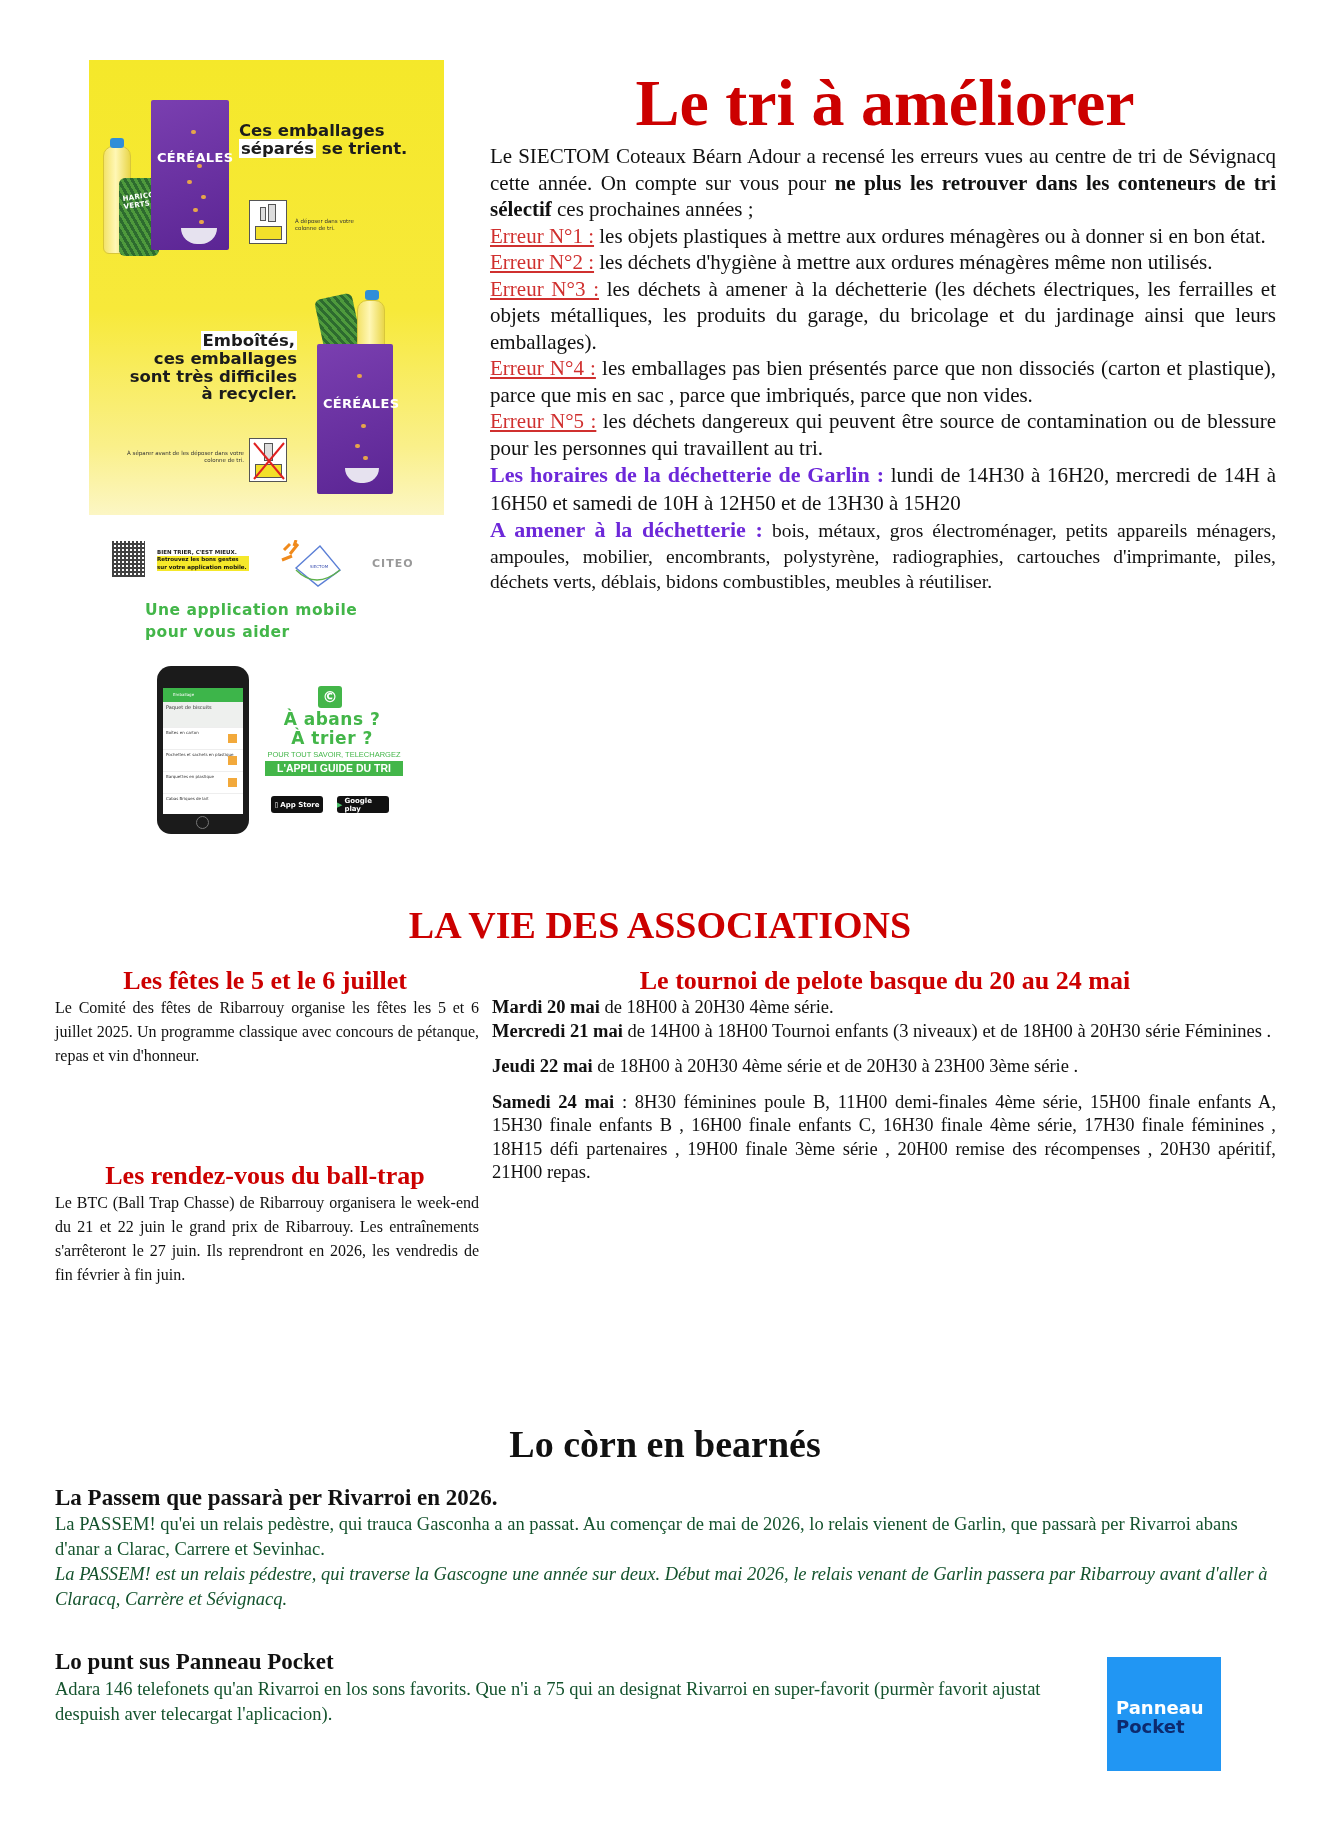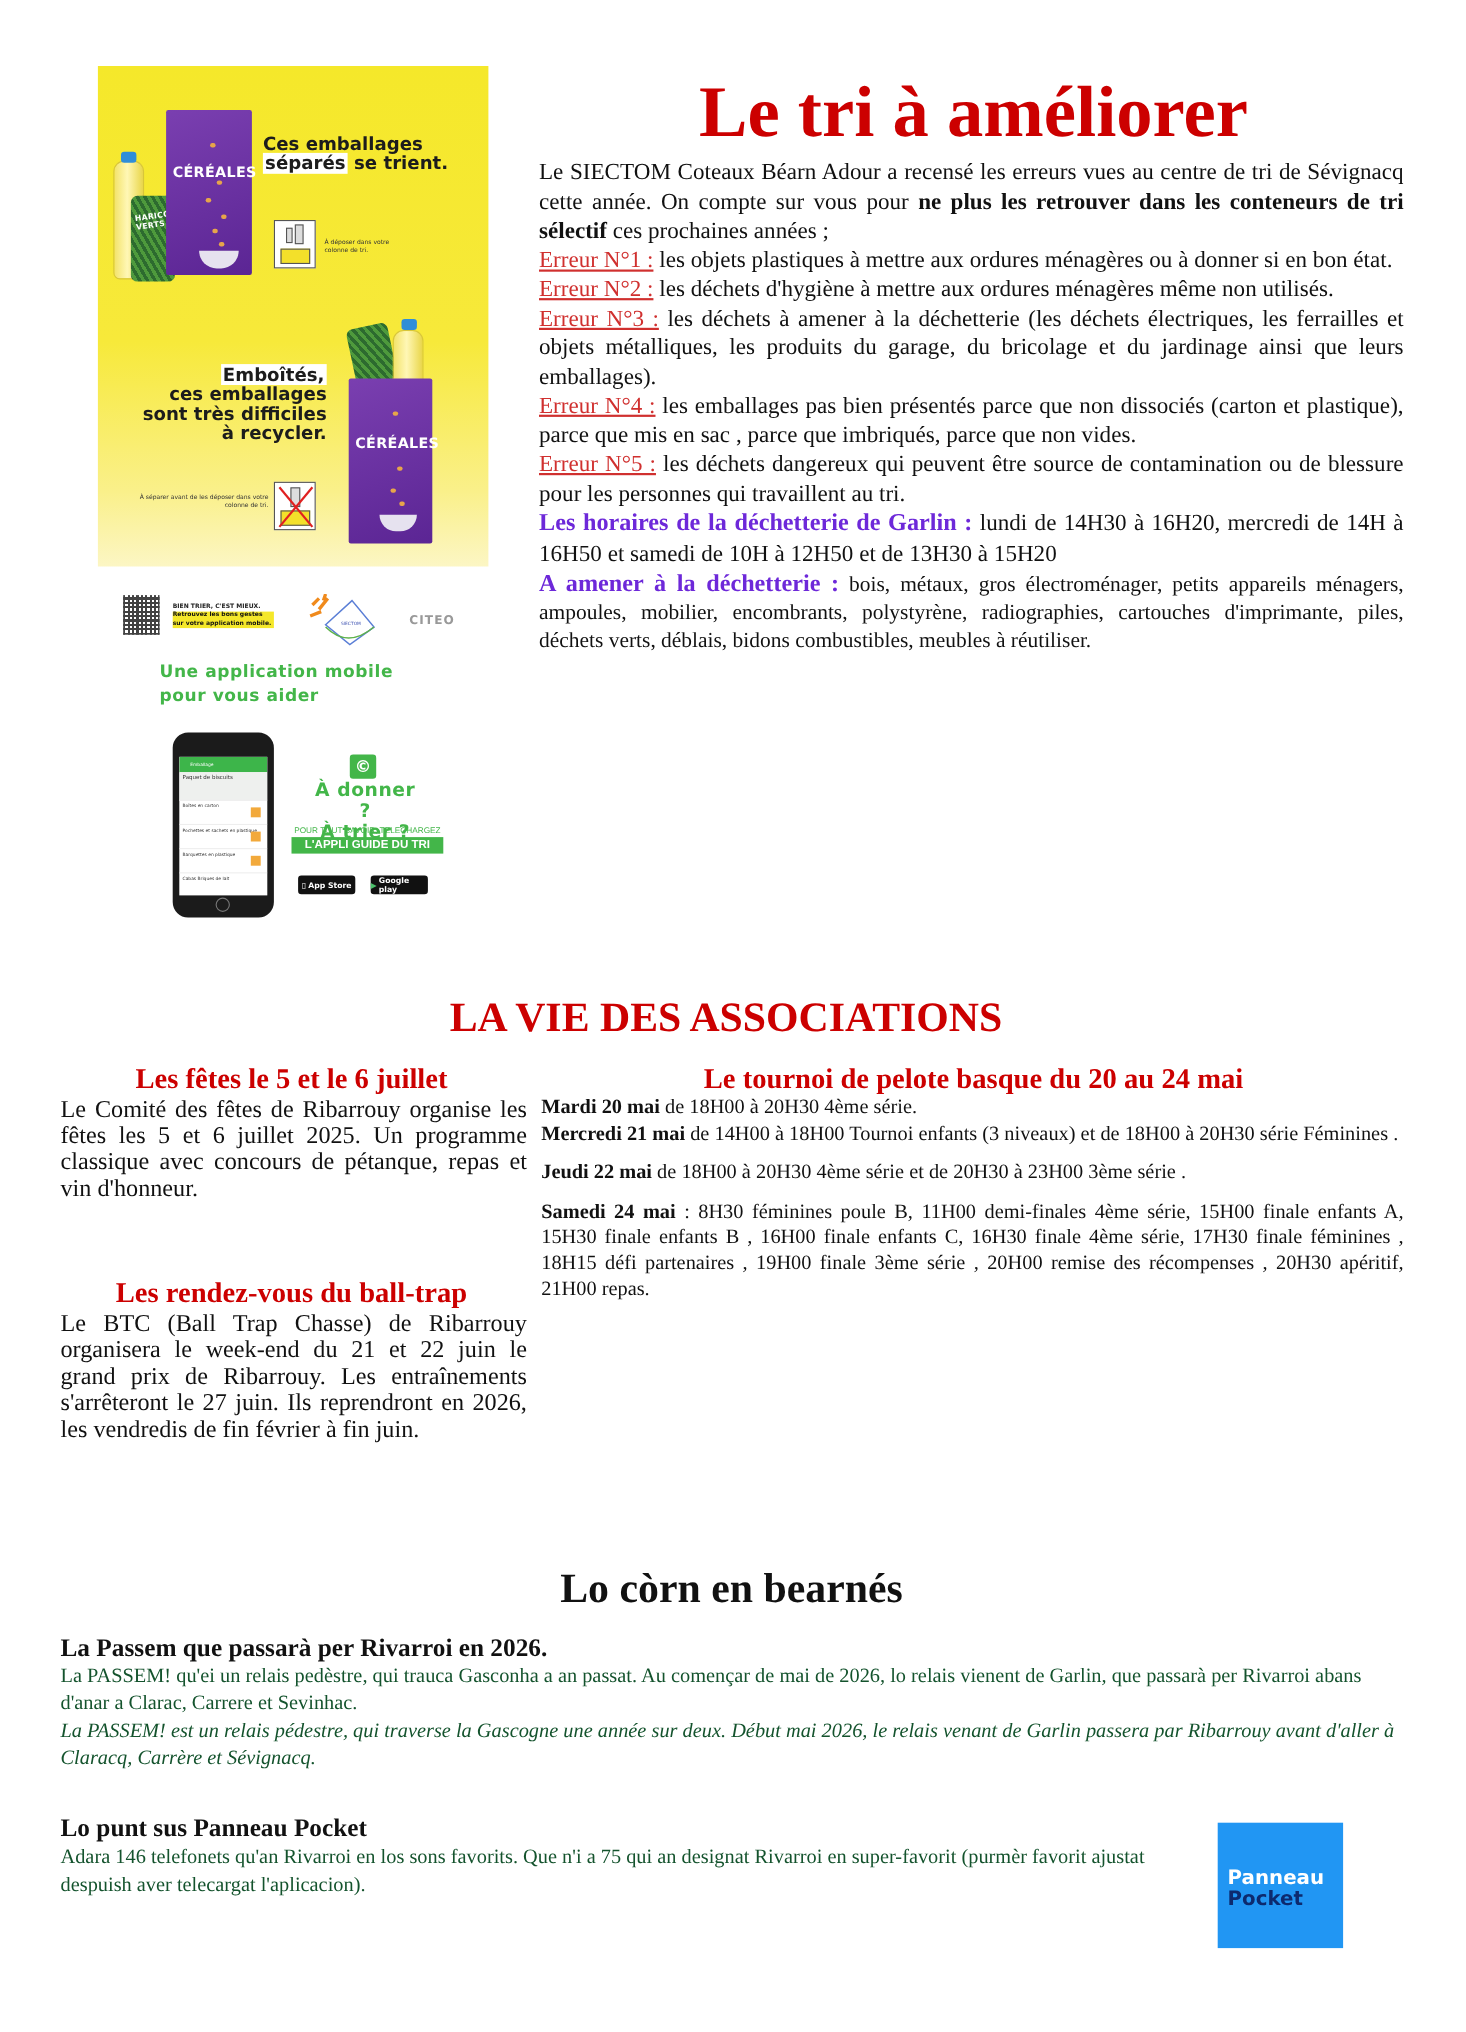--- a/index.html
+++ b/index.html
@@ -37,21 +37,21 @@
   #phone .btn { position: absolute; left: 39px; bottom: 5px; width: 13px; height: 13px; border: 1px solid #777; border-radius: 50%; }
   .store { background: #111; color: #fff; border-radius: 3px; font-family: "DejaVu Sans", sans-serif; font-size: 7px; font-weight: 700; display: flex; align-items: center; justify-content: center; gap: 2px; }
 
   
   .h1 { color: #cc0000; font-weight: 700; font-size: 66px; text-align: center; line-height: 1; }
   .body { font-size: 21px; line-height: 26.5px; text-align: justify; color: #111; }
   .err { color: #d0302f; text-decoration: underline; }
   .red-b { color: #6d28d9; font-weight: 700; }
   .sec-title { color: #cc0000; font-weight: 700; font-size: 38px; text-align: center; line-height: 1; }
   .sub-title { color: #cc0000; font-weight: 700; font-size: 26px; text-align: center; line-height: 1; }
-  .body2 { font-size: 22px; line-height: 24px; text-align: justify; }
+  .body2 { font-size: 16px; line-height: 24px; text-align: justify; }
   .body3 { font-size: 18.5px; line-height: 23.5px; text-align: justify; }
   .bk { font-weight: 700; }
   .lc-title { font-size: 38px; font-weight: 700; text-align: center; color: #111; line-height: 1; }
   .lc-sub { font-size: 23px; font-weight: 700; color: #111; line-height: 1.1; }
   .lc-body { font-size: 18.5px; line-height: 25px; color: #14532d; }
   .it { font-style: italic; }
   #pp-logo { left: 1107px; top: 1657px; width: 114px; height: 114px; background: #2196f3; }
   #pp-logo span { position: absolute; left: 9px; font-family: "DejaVu Sans", sans-serif; font-weight: 700; font-size: 18px; line-height: 1; }
 </style>
 </head>
@@ -140,21 +140,21 @@
     <div class="row"><span>Boîtes en carton</span><span class="ic"></span></div>
     <div class="row"><span>Pochettes et sachets en plastique</span><span class="ic"></span></div>
     <div class="row"><span>Barquettes en plastique</span><span class="ic"></span></div>
     <div class="row">Cabas Briques de lait</div>
   </div>
   <div class="btn"></div>
 </div>
 
 <div class="abs" style="left:318px;top:686px;width:24px;height:22px;background:#43b649;border-radius:3px;color:#fff;font-family:'DejaVu Sans',sans-serif;font-weight:700;font-size:15px;text-align:center;line-height:22px;">©</div>
 <div class="abs green-title" style="left:280px;top:710px;width:104px;text-align:center;font-size:17px;line-height:19px;">
-  <div>À donner ?</div>
+  <div>À abans ?</div>
   <div>À trier ?</div>
 </div>
 <div class="abs" style="left:264px;top:750px;width:140px;text-align:center;font-family:'Liberation Sans',sans-serif;font-size:7.5px;color:#43b649;">POUR TOUT SAVOIR, TELECHARGEZ</div>
 <div class="abs" style="left:265px;top:761px;width:138px;height:15px;background:#43b649;color:#fff;text-align:center;font-family:'Liberation Sans',sans-serif;font-weight:700;font-size:10.5px;line-height:15px;">L'APPLI GUIDE DU TRI</div>
 <div class="abs store" style="left:271px;top:796px;width:52px;height:17px;">
   <span>▯</span>
     <span>App Store</span>
 </div>
 <div class="abs store" style="left:337px;top:796px;width:52px;height:17px;">
   <span style="color:#4bc06b">▶</span>

